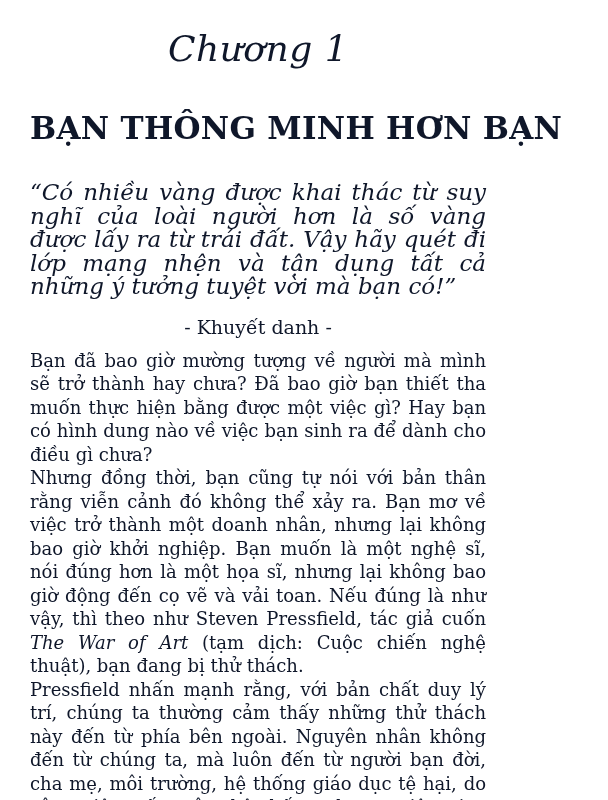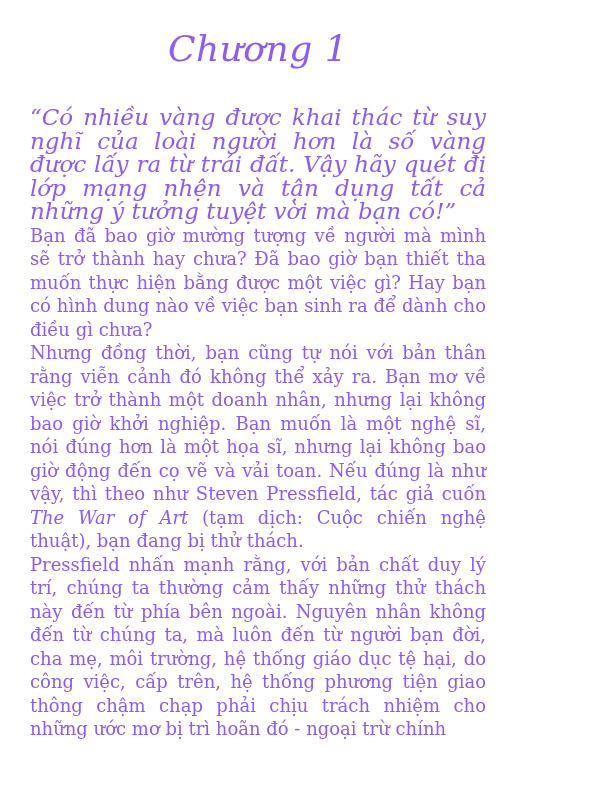--- a/index.html
+++ b/index.html
@@ -7,21 +7,21 @@
     width: 608px;
     height: 800px;
     background: #ffffff;
     overflow: hidden;
   }
   .page {
     width: 516px;
     height: 800px;
     padding: 26px 30px 0 30px;
     font-family: "DejaVu Serif", "Liberation Serif", serif;
-    color: #8b5cf6;
+    color: #0f172a;
     background: #ffffff;
   }
   .chapter-label {
     text-align: center;
     font-style: italic;
     font-weight: 400;
     font-size: 36px;
     line-height: 46px;
     margin-bottom: 34px;
     letter-spacing: 0.5px;
@@ -60,24 +60,26 @@
   .italic { font-style: italic; }
 </style>
 </head>
 <body>
 
 <div class="page">
 
   <div class="chapter-label">Chương 1</div>
 
   <h1 class="chapter-title">
+    <span class="title-line">BẠN THÔNG MINH HƠN BẠN</span>
   </h1>
 
   <p class="epigraph">“Có nhiều vàng được khai thác từ suy nghĩ của loài người hơn là số vàng được lấy ra từ trái đất. Vậy hãy quét đi lớp mạng nhện và tận dụng tất cả những ý tưởng tuyệt vời mà bạn có!”</p>
 
+  <p class="attribution">- Khuyết danh -</p>
 
   <p class="body-para">Bạn đã bao giờ mường tượng về người mà mình sẽ trở thành hay chưa? Đã bao giờ bạn thiết tha muốn thực hiện bằng được một việc gì? Hay bạn có hình dung nào về việc bạn sinh ra để dành cho điều gì chưa?</p>
 
   <p class="body-para"><span>Nhưng đồng thời, bạn cũng tự nói với bản thân rằng viễn cảnh đó không thể xảy ra. Bạn mơ về việc trở thành một doanh nhân, nhưng lại không bao giờ khởi nghiệp. Bạn muốn là một nghệ sĩ, nói đúng hơn là một họa sĩ, nhưng lại không bao giờ động đến cọ vẽ và vải toan. Nếu đúng là như vậy, thì theo như Steven Pressfield, tác giả cuốn </span><span class="italic">The War of Art</span><span> (tạm dịch: Cuộc chiến nghệ thuật), bạn đang bị thử thách.</span></p>
 
   <p class="body-para">Pressfield nhấn mạnh rằng, với bản chất duy lý trí, chúng ta thường cảm thấy những thử thách này đến từ phía bên ngoài. Nguyên nhân không đến từ chúng ta, mà luôn đến từ người bạn đời, cha mẹ, môi trường, hệ thống giáo dục tệ hại, do công việc, cấp trên, hệ thống phương tiện giao thông chậm chạp phải chịu trách nhiệm cho những ước mơ bị trì hoãn đó - ngoại trừ chính</p>
 
 </div>
 
 </body></html>

